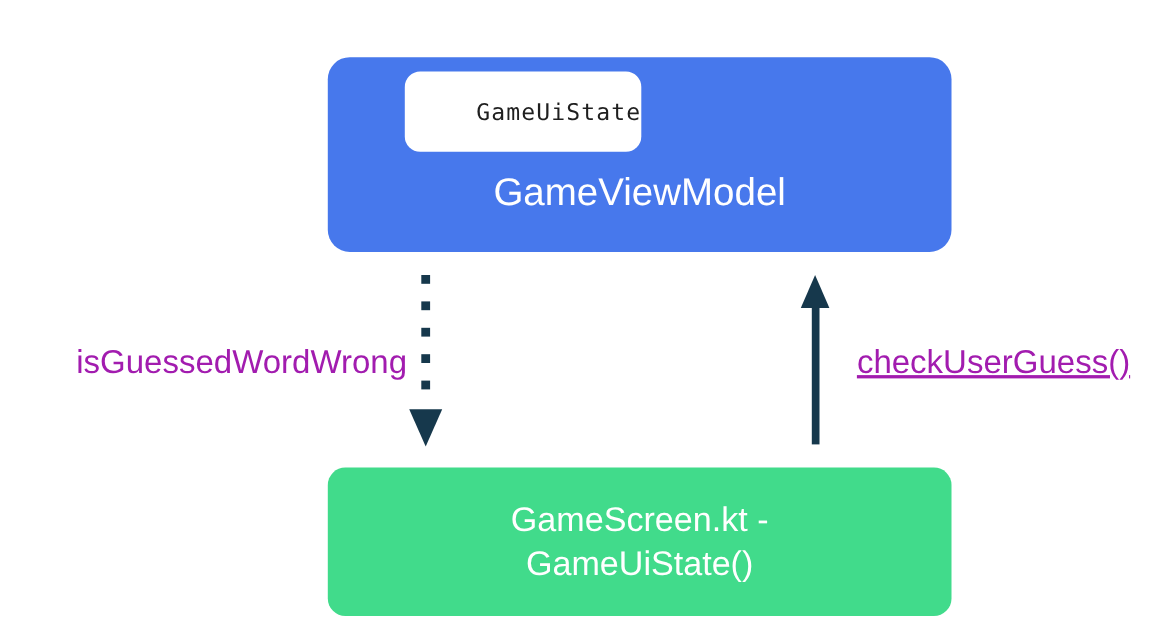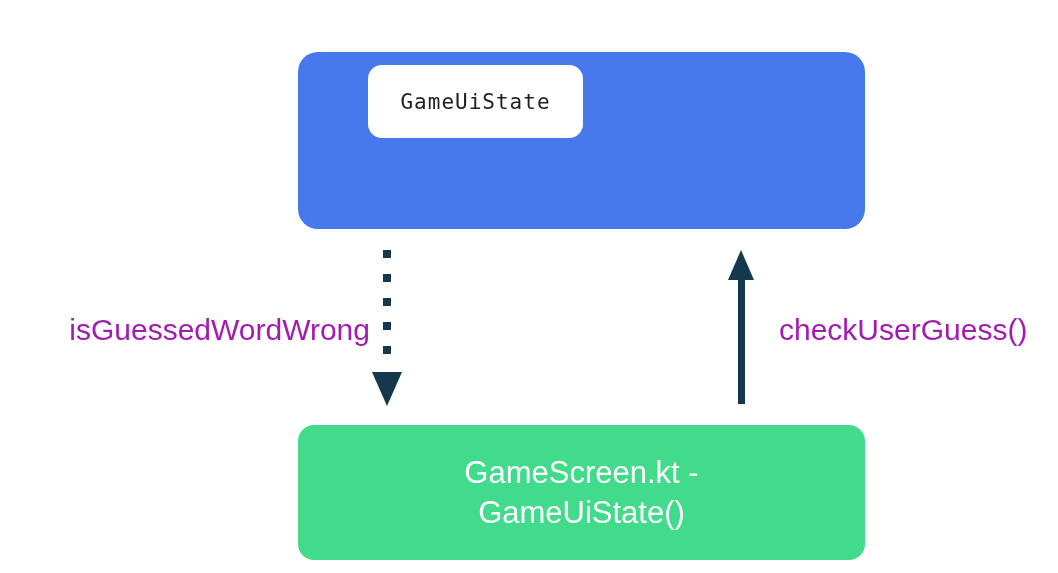--- a/index.html
+++ b/index.html
@@ -29,21 +29,21 @@
   .state-chip {
     position: absolute;
     left: 70px;
     top: 13px;
     width: 215px;
     height: 73px;
     background: #ffffff;
     border-radius: 14px;
     display: flex;
     align-items: center;
-    justify-content: center;
+    justify-content: flex-end;
   }
   .state-chip span {
     font-family: "DejaVu Sans Mono", monospace;
     font-size: 21px;
     letter-spacing: 1px;
     color: #1f1f1f;
   }
   .vm-title {
     position: absolute;
     left: 0;
@@ -129,31 +129,33 @@
     white-space: nowrap;
   }
   .label-left {
     left: 30px;
     width: 340px;
     text-align: right;
   }
   .label-right {
     left: 779px;
     text-align: center;
+    text-decoration: underline;
   }
 </style>
 </head>
 <body>
 
 <div class="canvas">
 
   <div class="vm-box">
     <div class="state-chip">
       <span>GameUiState</span>
     </div>
+    <div class="vm-title">GameViewModel</div>
   </div>
 
   <div class="dotted-arrow">
     <div class="dot"></div>
     <div class="dot"></div>
     <div class="dot"></div>
     <div class="dot"></div>
     <div class="dot"></div>
   </div>
   <div class="down-head"></div>

